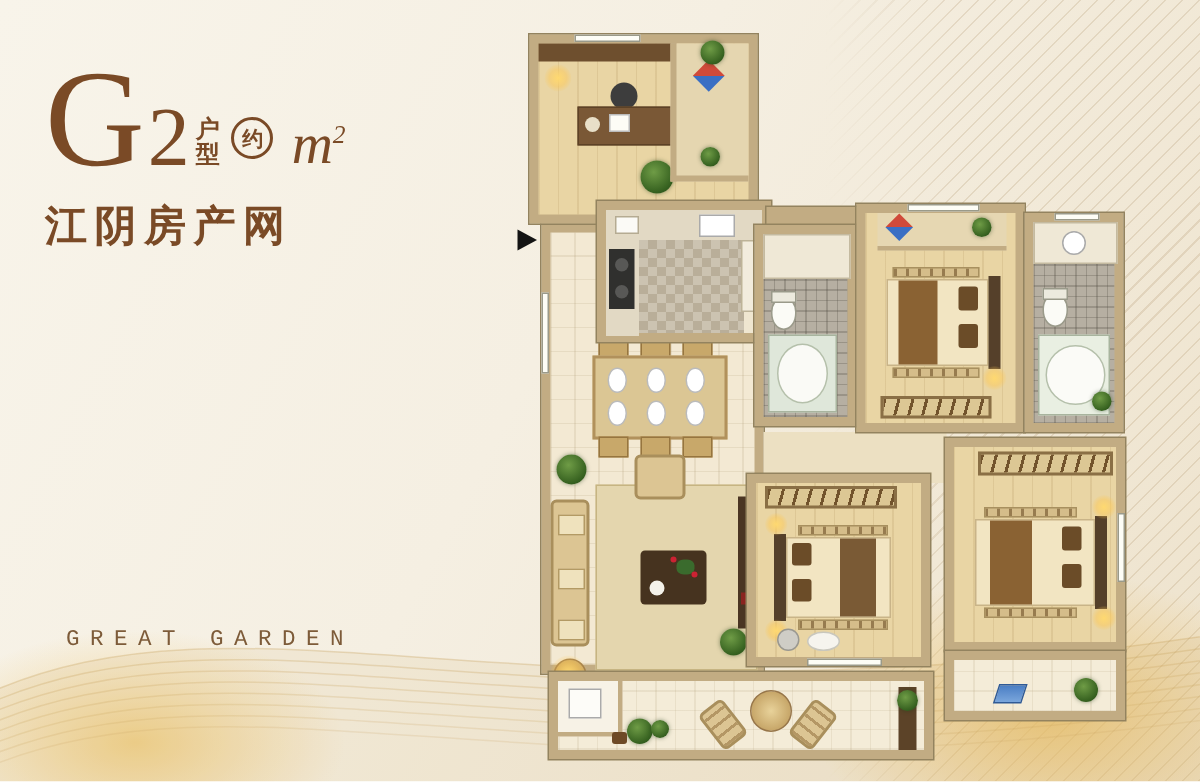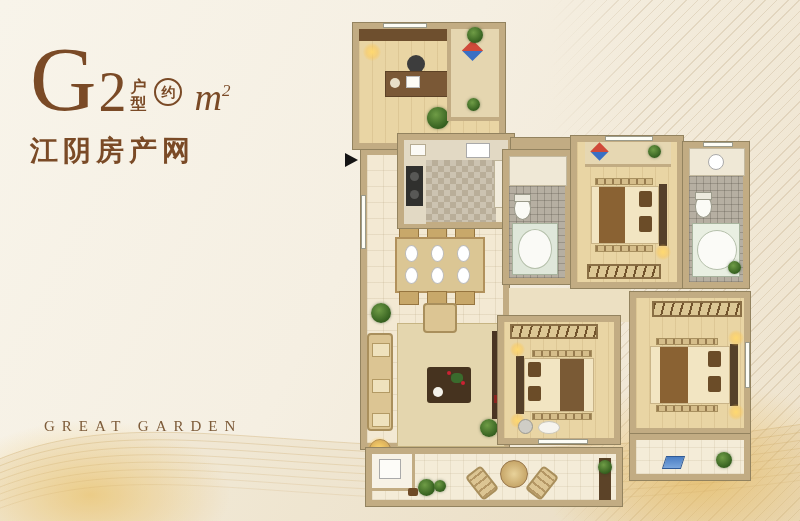--- a/index.html
+++ b/index.html
@@ -26,21 +26,21 @@
   .t-stack{display:flex;flex-direction:column;font-size:16px;line-height:17px;
     margin:0 8px 2px 4px;font-weight:bold;font-family:"Liberation Sans",sans-serif;}
   .t-approx{width:24px;height:24px;border:2px solid #7a4a26;border-radius:50%;
     font-size:14px;line-height:24px;text-align:center;margin:0 6px 8px 0;
     font-family:"Liberation Sans",sans-serif;font-weight:bold;}
   .t-num{font-size:56px;line-height:46px;font-style:italic;letter-spacing:2px;}
   .t-m{font-size:38px;line-height:34px;font-style:italic;margin-left:6px;}
   .t-sup{font-size:17px;vertical-align:super;font-style:italic;}
   .subtitle{margin-top:18px;font-size:28px;letter-spacing:5px;font-weight:bold;}
   .brand-en{position:absolute;left:44px;top:418px;font-size:15px;letter-spacing:7px;
-    color:#7d5b39;font-family:Liberation Serif, serif;}
+    color:#7d5b39;font-family:Liberation Mono, monospace;}
   
   .logo{position:absolute;left:711px;top:18px;width:80px;text-align:center;color:#6b4226;}
   .logo-icon{position:relative;width:30px;height:26px;margin:0 auto 2px auto;}
   .li-a{position:absolute;left:2px;bottom:0;width:16px;height:19px;
     border-left:4px solid #6b4226;border-bottom:4px solid #6b4226;border-top:4px solid #6b4226;}
   .li-b{position:absolute;right:2px;top:0;width:10px;height:22px;background:#6b4226;}
   .logo-line{width:34px;height:2px;background:#6b4226;margin:1px auto 2px auto;opacity:.7;}
   .logo-name{font-size:13px;font-weight:bold;letter-spacing:1px;}
   
   .watermark{position:absolute;left:266px;top:237px;z-index:60;display:flex;

